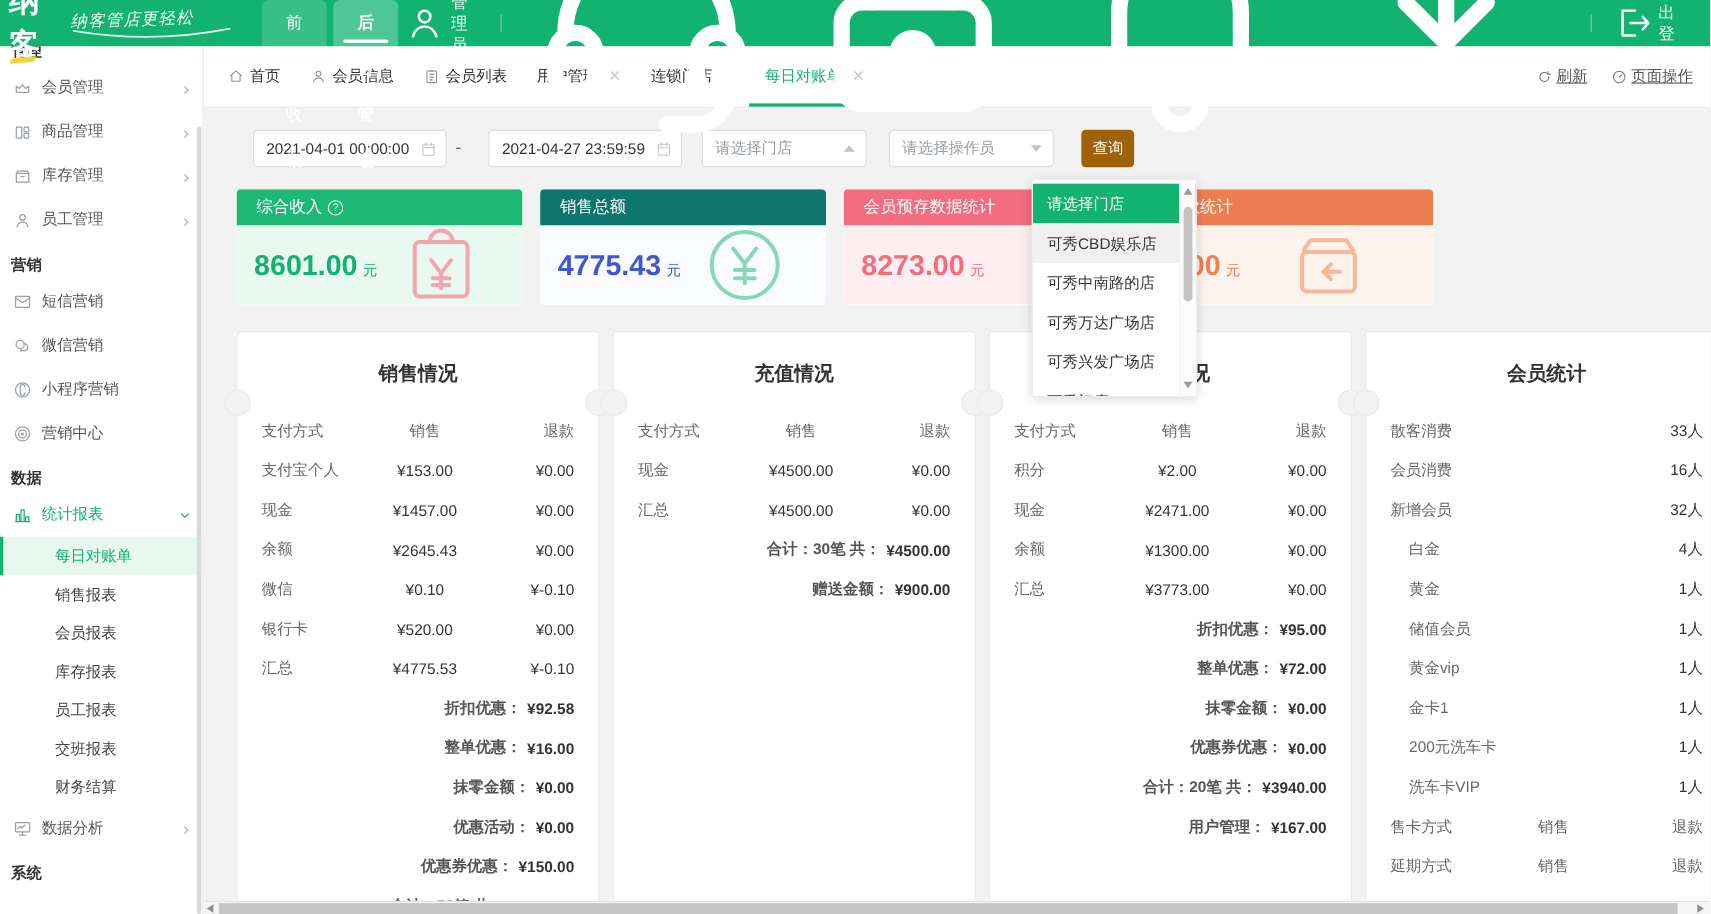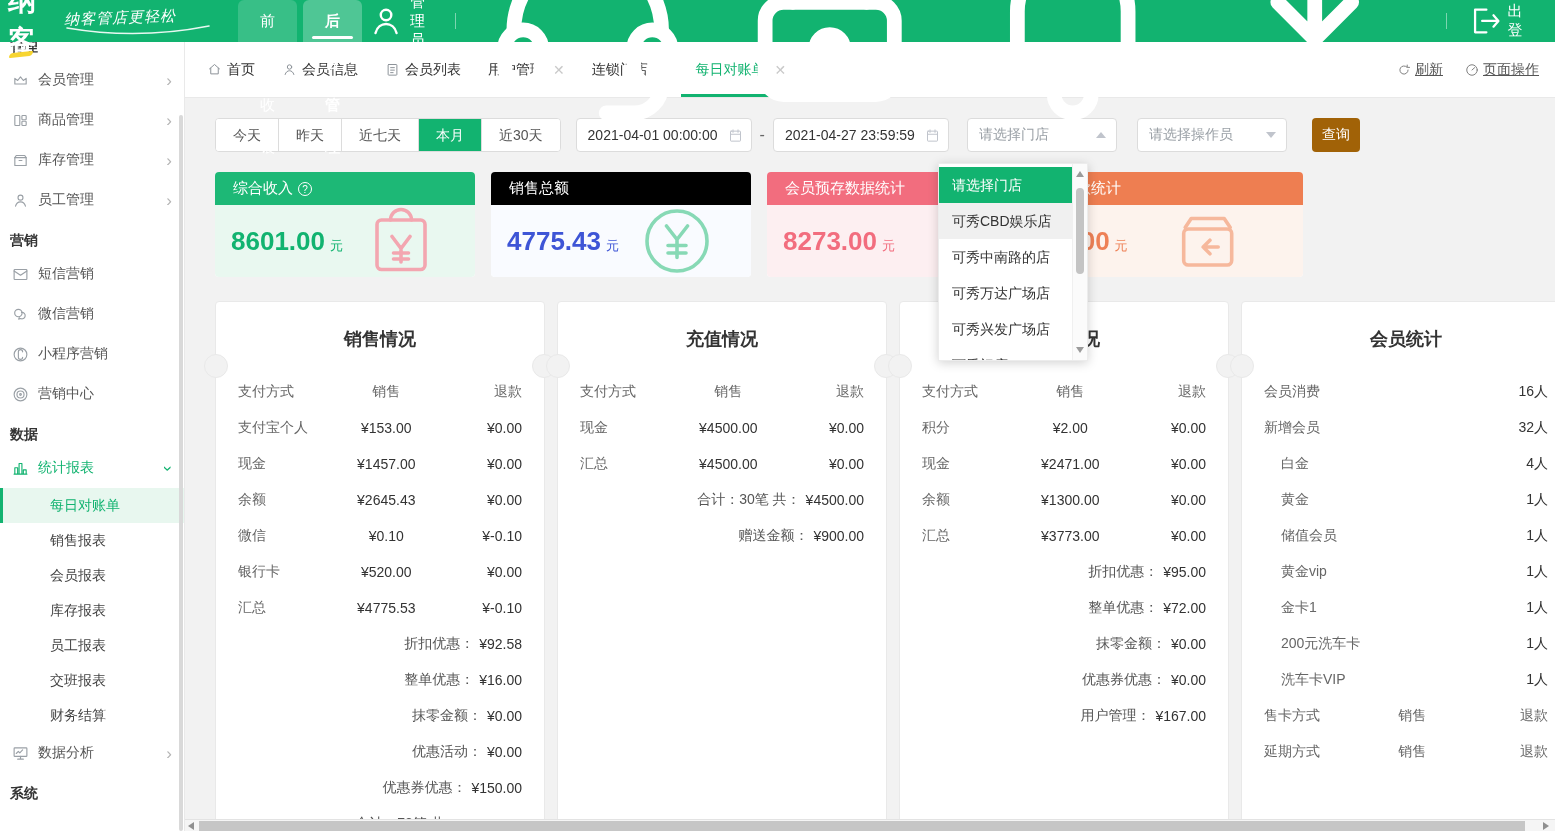--- a/index.html
+++ b/index.html
@@ -55,56 +55,56 @@
   .content { position:absolute; left:185px; top:98px; right:0; bottom:0; padding:20px 0 0 30px; overflow:hidden; }
 
   .filter-row { display:flex; align-items:center; }
   .seg { display:flex; background:#fff; border:1px solid #dcdcdc; border-radius:4px; overflow:hidden; height:34px; }
   .seg-btn { padding:0 17px; line-height:32px; font-size:14px; color:#555; border-left:1px solid #dcdcdc; cursor:pointer; background:#fff; }
   .seg-btn:first-child { border-left:none; }
   .seg-btn.active { background:#12b370; color:#fff; }
   .date-input { width:176px; height:34px; background:#fff; border:1px solid #dcdcdc; border-radius:4px; display:flex; align-items:center; padding:0 8px 0 11px; font-size:14px; color:#333; margin-left:15px; cursor:pointer; }
   .date-input .cal { margin-left:auto; width:15px; height:15px; color:#c0c4cc; }
   .date-dash { margin-left:8px; color:#666; }
-  .date-input.second { margin-left:8px; }
+  .date-input.second { margin-left:25px; }
   .select { width:150px; height:34px; background:#fff; border:1px solid #dcdcdc; border-radius:4px; display:flex; align-items:center; padding:0 10px 0 11px; font-size:14px; color:#9aa0a6; cursor:pointer; }
   .select.store { margin-left:18px; }
   .select.operator { margin-left:20px; }
   .sel-arrow { margin-left:auto; width:0; height:0; border-left:5px solid transparent; border-right:5px solid transparent; }
   .sel-arrow.up { border-bottom:6px solid #c0c4cc; }
   .sel-arrow.down { border-top:6px solid #c0c4cc; }
   .query-btn { margin-left:25px; width:48px; height:34px; background:#a16207; border:none; border-radius:4px; color:#fff; font-size:14px; cursor:pointer; font-family:inherit; }
 
   
   .cards { display:flex; gap:16px; margin-top:20px; }
   .card { width:260px; height:105px; border-radius:4px; overflow:hidden; background:#fff; }
   .card-head { height:33px; display:flex; align-items:center; padding-left:18px; color:#fff; font-size:15px; gap:5px; }
   .card-body { height:72px; display:flex; align-items:center; padding:0 16px; }
   .card-value { font-size:26px; font-weight:bold; }
   .card-unit { font-size:13px; margin-left:5px; margin-top:10px; }
   .card-icon { margin-left:auto; width:50px; height:50px; }
   .help-badge { width:14px; height:14px; border:1px solid #fff; border-radius:50%; font-size:10px; line-height:13px; text-align:center; font-weight:normal; }
   .card.green .card-head { background:#1db876; } .card.green .card-body { background:#e9f8f0; } .card.green .card-value,.card.green .card-unit { color:#12b370; } .card.green .card-icon { color:#f3a6b0; }
-  .card.blue .card-head { background:#000000;text-align:right; } .card.blue .card-body { background:#f9fbff; } .card.blue .card-value,.card.blue .card-unit { color:#3e55d6; } .card.blue .card-icon { color:#87d9b5; }
+  .card.blue .card-head { background:#0f766e;text-align:right; } .card.blue .card-body { background:#f9fbff; } .card.blue .card-value,.card.blue .card-unit { color:#3e55d6; } .card.blue .card-icon { color:#87d9b5; }
   .card.pink .card-head { background:#f26d7e; } .card.pink .card-body { background:#fdeff1; } .card.pink .card-value,.card.pink .card-unit { color:#f26d7e; }
   .card.orange .card-head { background:#ee7e51; } .card.orange .card-body { background:#fdf3ed; } .card.orange .card-value,.card.orange .card-unit { color:#ee8156; } .card.orange .card-icon { color:#f6b89c; }
 
   
   .panels { display:flex; gap:12px; margin-top:24px; align-items:flex-start; }
   .panel { position:relative; width:330px; height:560px; background:#fff; border:1px solid #e9e9e9; border-radius:4px; flex:0 0 auto; }
   .panel::before, .panel::after { content:""; position:absolute; top:52px; width:22px; height:22px; border-radius:50%; background:#f2f2f2; border:1px solid #e9e9e9; }
   .panel::before { left:-12px; } .panel::after { right:-12px; }
   .panel-title { padding-top:25px; text-align:center; font-size:18px; font-weight:bold; color:#333; height:50px; }
   .panel-body { margin-top:22px; padding:0 22px; overflow:hidden; }
   .p-row { height:36px; display:flex; align-items:center; font-size:14px; }
   .p-c1 { flex:1.15; text-align:left; color:#666; }
   .p-c2 { flex:1.25; text-align:center; color:#333; }
   .p-c3 { flex:1; text-align:right; color:#333; }
   .p-row.header .p-c1,.p-row.header .p-c2,.p-row.header .p-c3 { color:#666; }
-  .sum-line { height:36px; display:flex; align-items:center; justify-content:flex-end; font-size:14px; }
+  .sum-line { height:36px; display:flex; align-items:center; justify-content:flex-end; font-size:14px;font-weight:bold; }
   .sum-label { color:#555; } .sum-value { color:#333; margin-left:5px; }
   .stat-row { height:36px; display:flex; align-items:center; font-size:14px; }
   .stat-row .st-label { color:#666; }
   .stat-row.indent .st-label { padding-left:17px; }
   .stat-row .st-value { margin-left:auto; color:#333; }
 
   
   .dropdown { position:absolute; left:938px; top:163px; width:150px; height:198px; background:#fff; border:1px solid #ececec; box-shadow:0 2px 10px rgba(0,0,0,0.18); z-index:100; overflow:hidden; }
   .dd-list { padding-top:3px; }
   .dd-option { height:36px; line-height:36px; padding-left:13px; font-size:14px; color:#333; white-space:nowrap; cursor:pointer; }
@@ -366,27 +366,20 @@
               <path d="M12 12l4.5-4"></path>
             </svg>
           </span>
         <span>页面操作</span>
       </span>
     </div>
   </div>
 
   <div class="content">
     <div class="filter-row">
-      <div class="seg" id="seg">
-          <div class="seg-btn">今天</div>
-          <div class="seg-btn">昨天</div>
-          <div class="seg-btn">近七天</div>
-          <div class="seg-btn active">本月</div>
-          <div class="seg-btn">近30天</div>
-        </div>
       <div class="date-input">
         <span>2021-04-01 00:00:00</span>
         <span class="cal icon-svg">
             <svg viewBox="0 0 24 24">
               <rect x="4" y="5" width="16" height="16" rx="1"></rect>
               <path d="M4 10h16M8 3v4M16 3v4"></path>
             </svg>
           </span>
       </div>
       <span class="date-dash">-</span>
@@ -601,28 +594,36 @@
             </div>
             <div class="sum-line">
               <span class="sum-label">抹零金额：</span>
               <span class="sum-value">¥0.00</span>
             </div>
             <div class="sum-line">
               <span class="sum-label">优惠券优惠：</span>
               <span class="sum-value">¥0.00</span>
             </div>
             <div class="sum-line">
+              <span class="sum-label">合计：20笔 共：</span>
+              <span class="sum-value">¥3940.00</span>
+            </div>
+            <div class="sum-line">
               <span class="sum-label">用户管理：</span>
               <span class="sum-value">¥167.00</span>
             </div>
           </div>
         </div>
         <div class="panel">
           <div class="panel-title">会员统计</div>
           <div class="panel-body">
+            <div class="stat-row">
+              <span class="st-label">散客消费</span>
+              <span class="st-value">33人</span>
+            </div>
             <div class="stat-row">
               <span class="st-label">会员消费</span>
               <span class="st-value">16人</span>
             </div>
             <div class="stat-row">
               <span class="st-label">新增会员</span>
               <span class="st-value">32人</span>
             </div>
             <div class="stat-row indent">
               <span class="st-label">白金</span>

